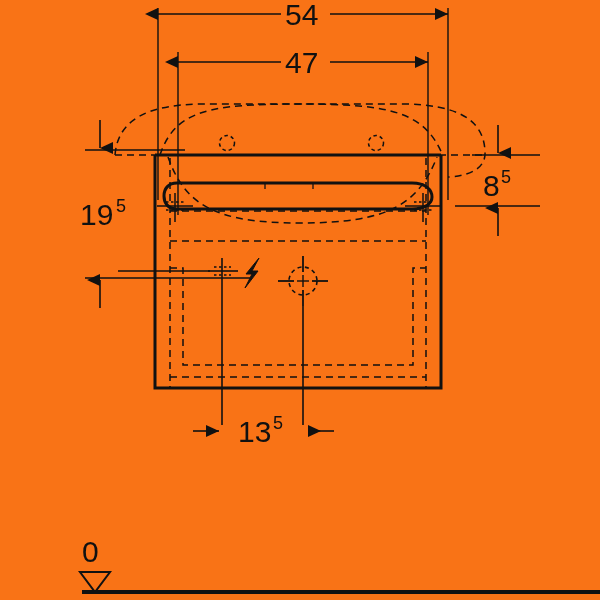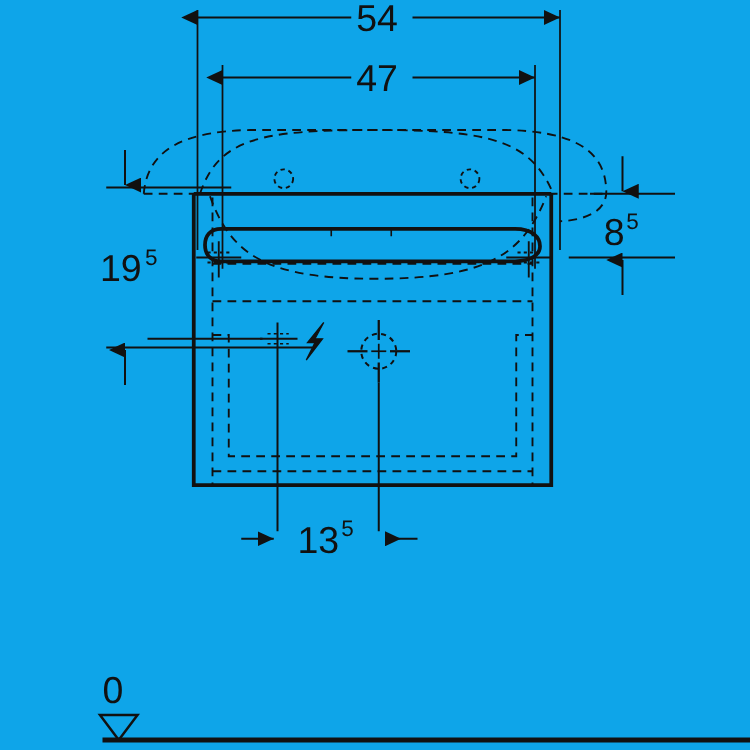--- a/index.html
+++ b/index.html
@@ -2,21 +2,21 @@
 <html><head>
 <meta charset="utf-8">
 <title>Technical Drawing</title>
 <style>
   html,body{margin:0;padding:0;background:#ffffff;}
   body{
     width:600px;height:600px;overflow:hidden;
     font-family:"Liberation Sans", sans-serif;
     color:#1a1a1a;
   }
-  #stage{position:relative;width:600px;height:600px;background:#0ea5e9;}
+  #stage{position:relative;width:600px;height:600px;background:#f97316;}
   svg{display:block;position:absolute;top:0;left:0;}
   .dimtext{
     font-family:"Liberation Sans", sans-serif;
     font-size:30px;
     fill:#111111;
     dominant-baseline:alphabetic;
   }
   .dimsup{
     font-family:"Liberation Sans", sans-serif;
     font-size:18px;

